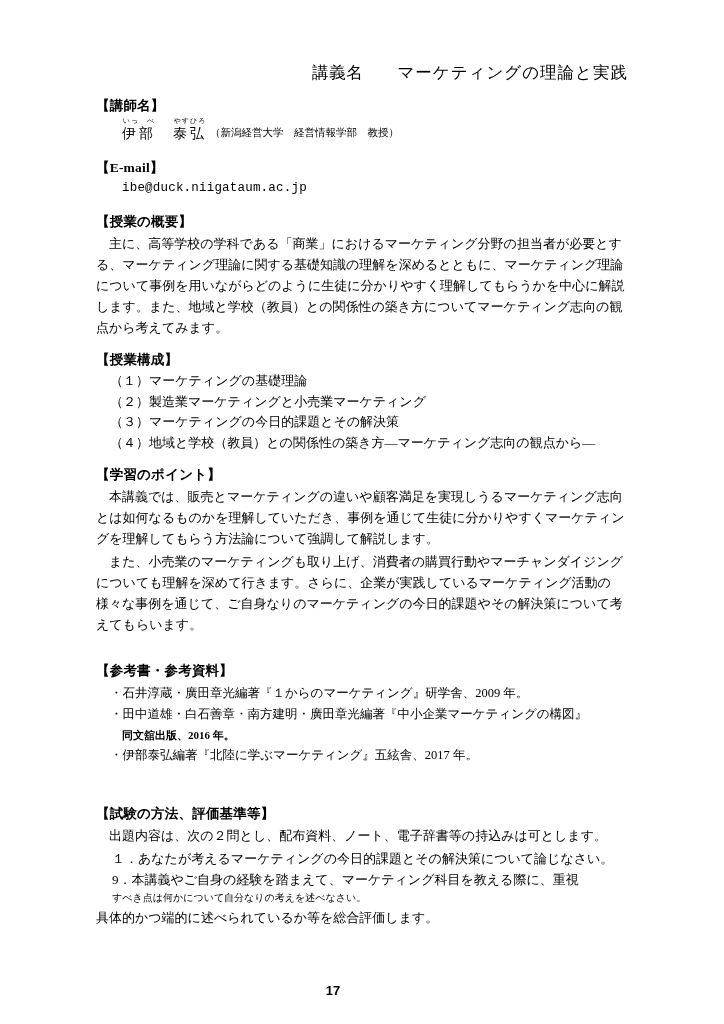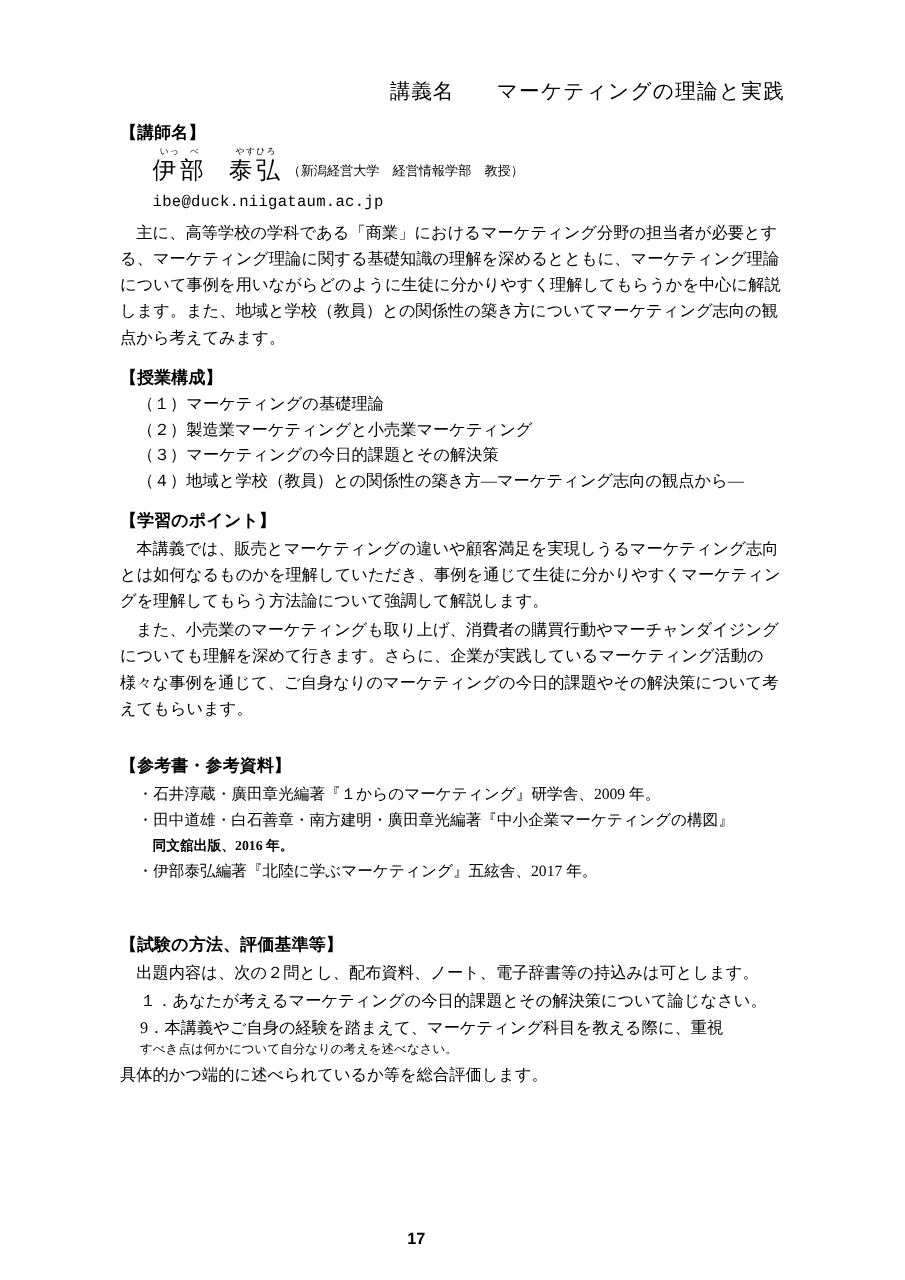--- a/index.html
+++ b/index.html
@@ -61,21 +61,21 @@
   }
   .ruby-top {
     display: block;
     font-size: 7px;
     letter-spacing: 1px;
     margin-bottom: 1px;
     height: 8px;
   }
   .ruby-base {
     display: block;
-    font-size: 19px;
+    font-size: 14px;
     letter-spacing: 3px;
   }
   .lecturer-gap {
     display: inline-block;
     width: 16px;
   }
   .affil {
     font-size: 10.5px;
     padding-bottom: 1px;
     margin-left: 2px;
@@ -170,24 +170,26 @@
     <span class="lecturer-gap"></span>
     <span class="ruby-group">
       <span class="ruby-top">やすひろ</span>
       <span class="ruby-base">泰弘</span>
     </span>
     <span class="affil">（新潟経営大学　経営情報学部　教授）</span>
   </div>
 
   <div class="gap-sm"></div>
 
+  <div class="section-head">【E-mail】</div>
   <div class="email">ibe@duck.niigataum.ac.jp</div>
 
   <div class="gap-sm"></div>
 
+  <div class="section-head">【授業の概要】</div>
   <div class="para hang">主に、高等学校の学科である「商業」におけるマーケティング分野の担当者が必要とする、マーケティング理論に関する基礎知識の理解を深めるとともに、マーケティング理論について事例を用いながらどのように生徒に分かりやすく理解してもらうかを中心に解説します。また、地域と学校（教員）との関係性の築き方についてマーケティング志向の観点から考えてみます。</div>
 
   <div class="section-head">【授業構成】</div>
   <ul class="list">
     <li>（１）マーケティングの基礎理論</li>
     <li>（２）製造業マーケティングと小売業マーケティング</li>
     <li>（３）マーケティングの今日的課題とその解決策</li>
     <li>（４）地域と学校（教員）との関係性の築き方―マーケティング志向の観点から―</li>
   </ul>
 

